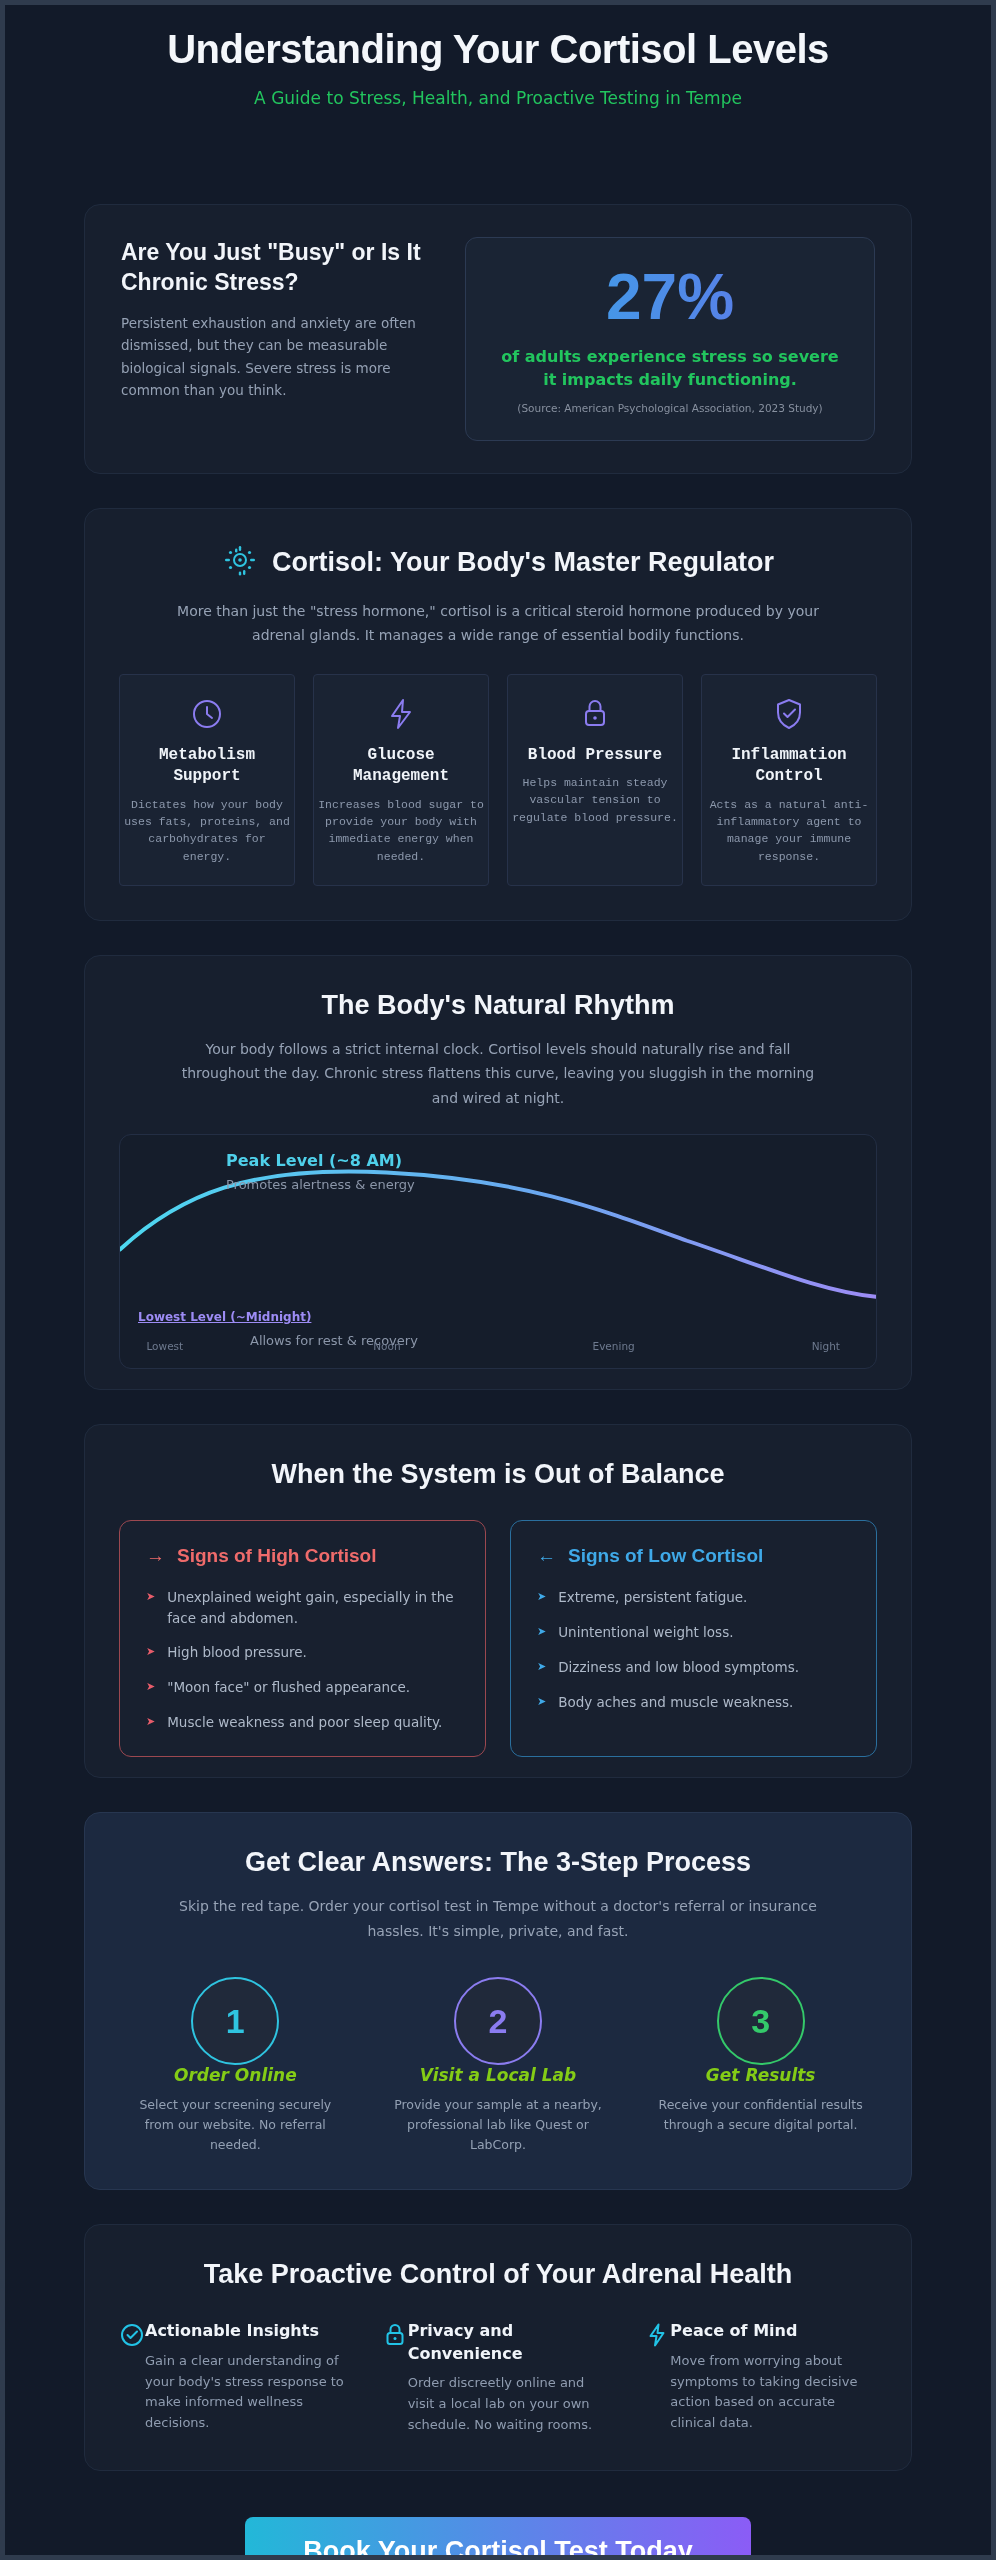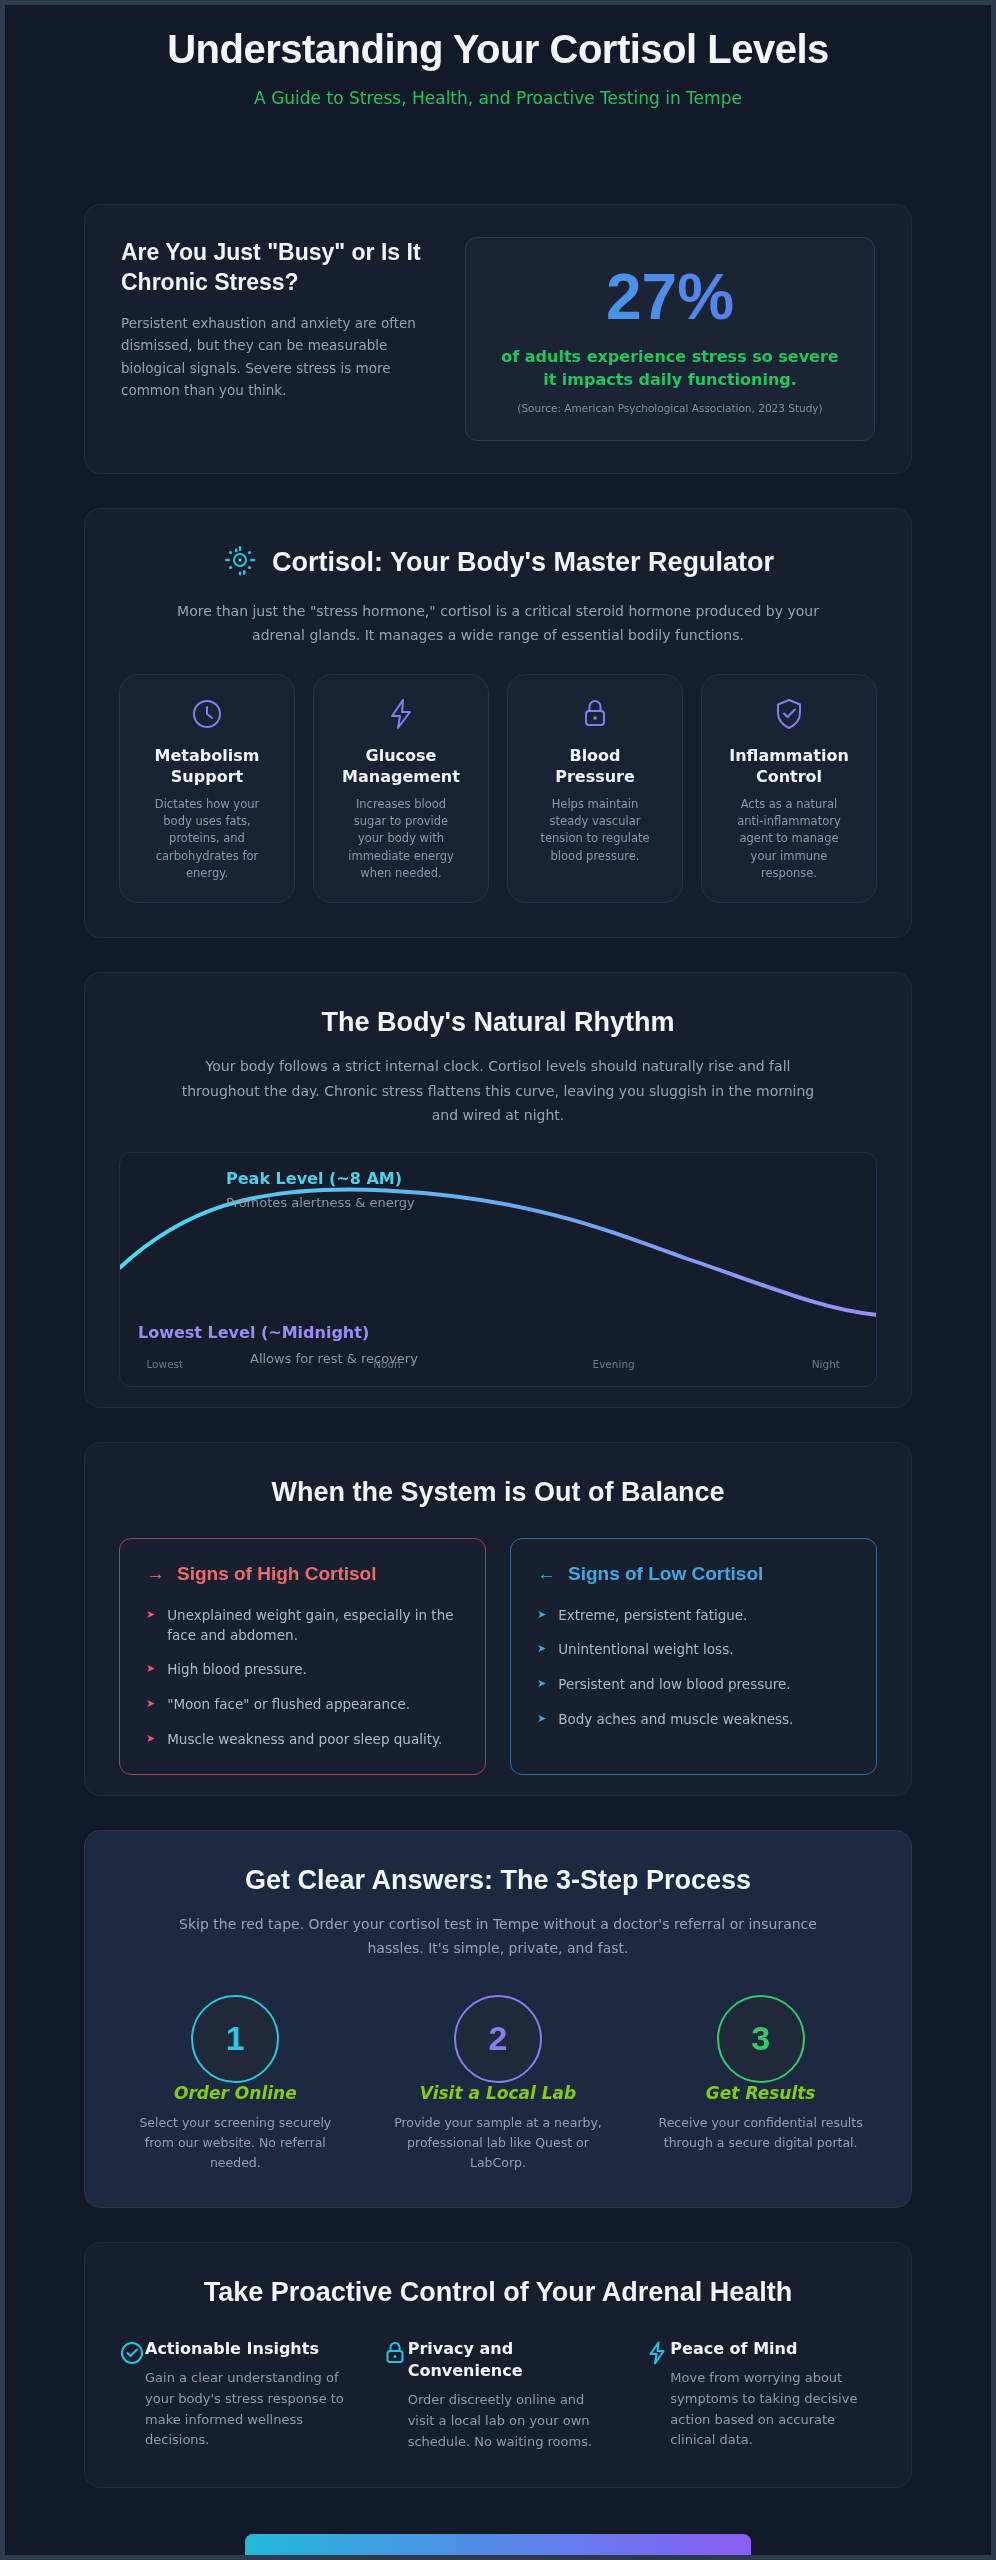--- a/index.html
+++ b/index.html
@@ -55,36 +55,36 @@
     -webkit-background-clip:text; background-clip:text; color:transparent;
     font-family:"Liberation Sans","DejaVu Sans",sans-serif;
   }
   .stat-caption { margin-top:14px; font-size:16px; font-weight:700; color:#22c55e; line-height:1.45; }
   .stat-source { margin-top:10px; font-size:10.5px; color:#87909f; }
 
   
   .reg-head { display:flex; align-items:center; justify-content:center; gap:14px; }
   .cards { display:grid; grid-template-columns:repeat(4,1fr); gap:18px; margin-top:26px; }
   .card {
-    background:#1a2333; border:1px solid #27324a; border-radius:19px;
-    padding:20px 26px; text-align:center; min-height:198px;
+    background:#1a2333; border:1px solid #27324a; border-radius:4px;
+    padding:20px 4px; text-align:center; min-height:198px;font-family:Liberation Mono, monospace;
   }
   .card .ic { height:38px; display:flex; align-items:center; justify-content:center; }
   .card h3 { margin-top:12px; font-size:16px; font-weight:700; color:#f0f4f9; line-height:1.35; }
   .card p { margin-top:8px; font-size:11.5px; line-height:1.5; color:#8c98ac; }
 
   
   .chart-panel {
     position:relative; margin-top:24px; height:235px;
     background:#151d2b; border:1px solid #232e44; border-radius:12px; overflow:hidden;
   }
   .chart-panel svg.curve { position:absolute; left:0; top:20px; width:100%; height:175px; }
   .peak-label { position:absolute; left:106px; top:16px; font-size:16px; font-weight:700; color:#4fd0ea; }
   .peak-sub   { position:absolute; left:106px; top:42px; font-size:13px; color:#8b96a9; }
-  .low-label  { position:absolute; left:18px; bottom:44px; font-size:16px; font-weight:700; color:#9d8cf5; }
+  .low-label  { position:absolute; left:18px; bottom:44px; font-size:12px; font-weight:700; color:#9d8cf5;text-decoration:underline; }
   .low-sub    { position:absolute; left:130px; bottom:20px; font-size:13px; color:#8b96a9; }
   .x-label { position:absolute; bottom:16px; font-size:10.5px; color:#6e7a8f; }
 
   
   .balance-grid { display:grid; grid-template-columns:1fr 1fr; gap:24px; margin-top:30px; }
   .sign-panel { border-radius:12px; padding:24px 26px; background:#18202f; }
   .sign-panel.high { border:1px solid #9c4850; }
   .sign-panel.low  { border:1px solid #2a6f9e; }
   .sign-title { font-size:19px; font-weight:700; display:flex; align-items:center; gap:12px;
     font-family:"Liberation Sans","DejaVu Sans",sans-serif; }
@@ -277,21 +277,21 @@
           <div class="sign-item">
               <span class="bullet">➤</span>
               <span>Extreme, persistent fatigue.</span>
             </div>
           <div class="sign-item">
               <span class="bullet">➤</span>
               <span>Unintentional weight loss.</span>
             </div>
           <div class="sign-item">
               <span class="bullet">➤</span>
-              <span>Persistent and low blood pressure.</span>
+              <span>Dizziness and low blood symptoms.</span>
             </div>
           <div class="sign-item">
               <span class="bullet">➤</span>
               <span>Body aches and muscle weakness.</span>
             </div>
         </div>
       </div>
     </div>
   </div>
 

